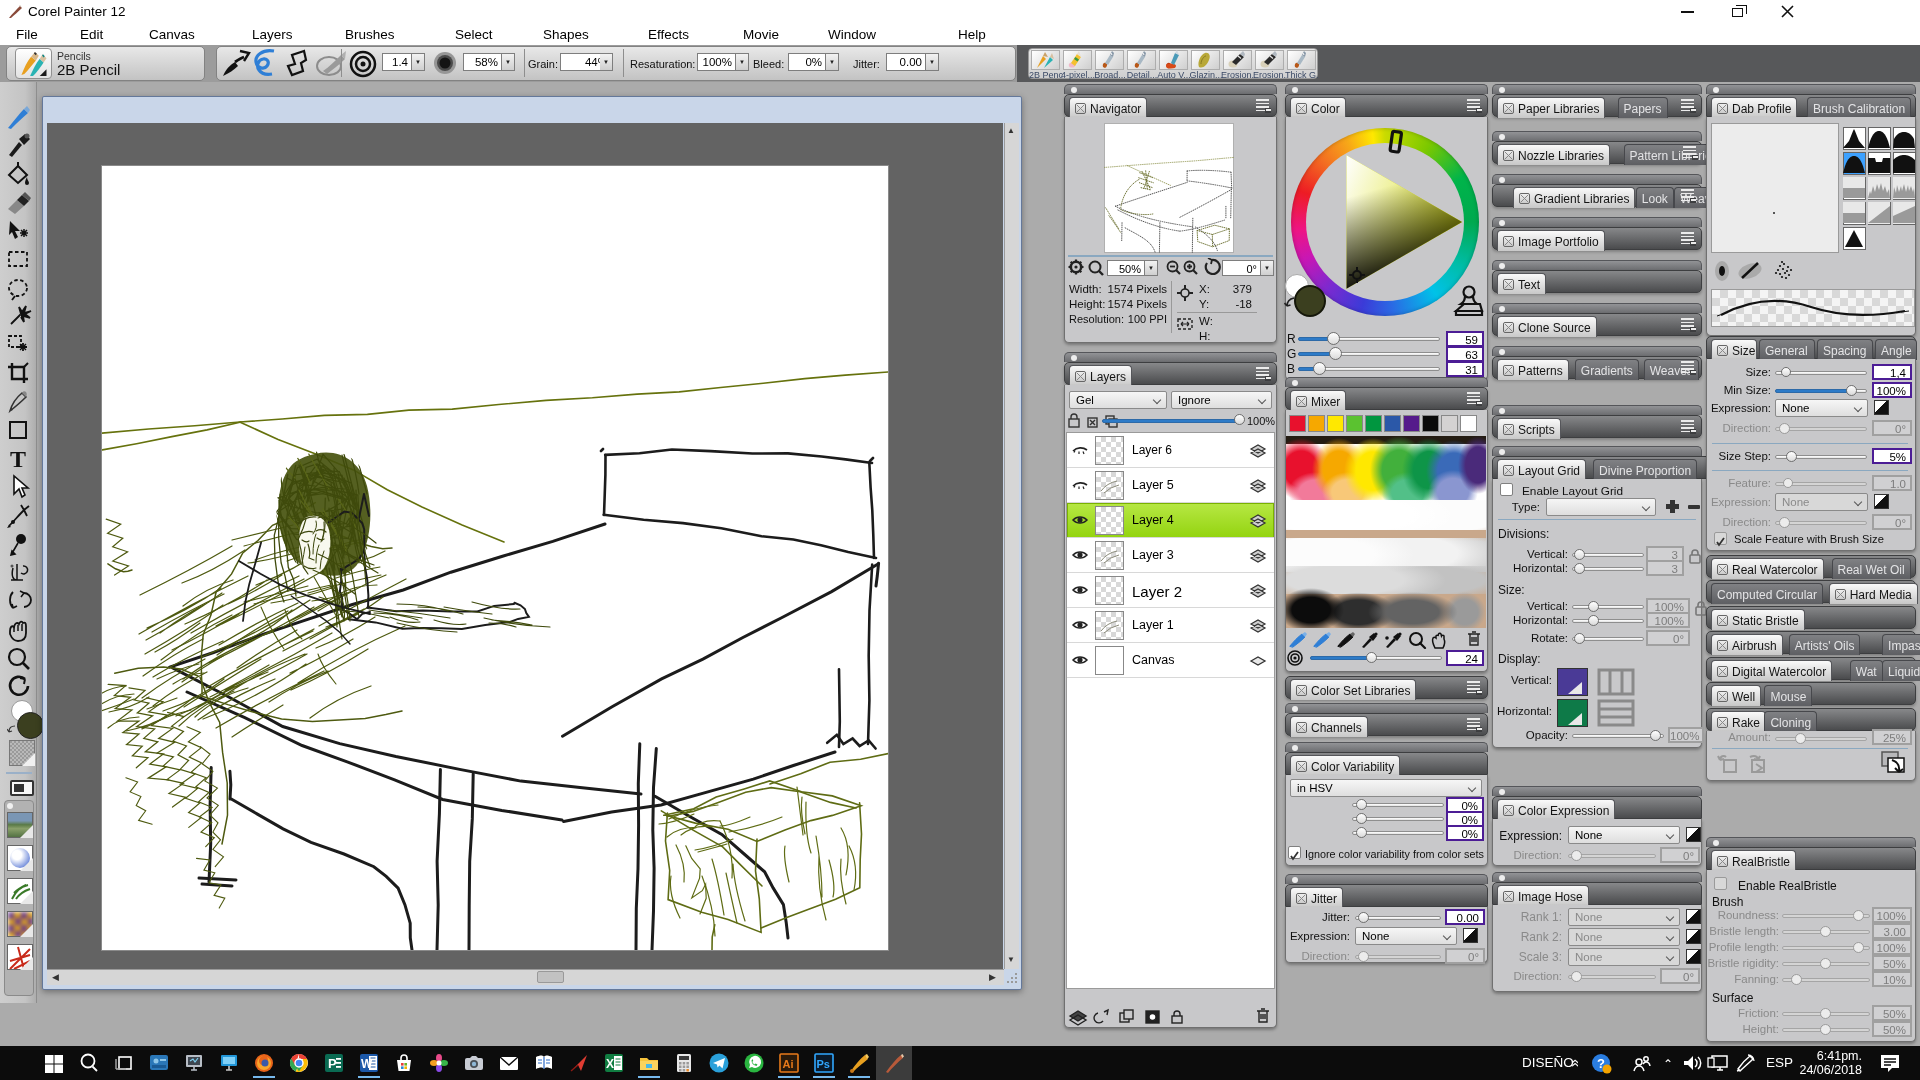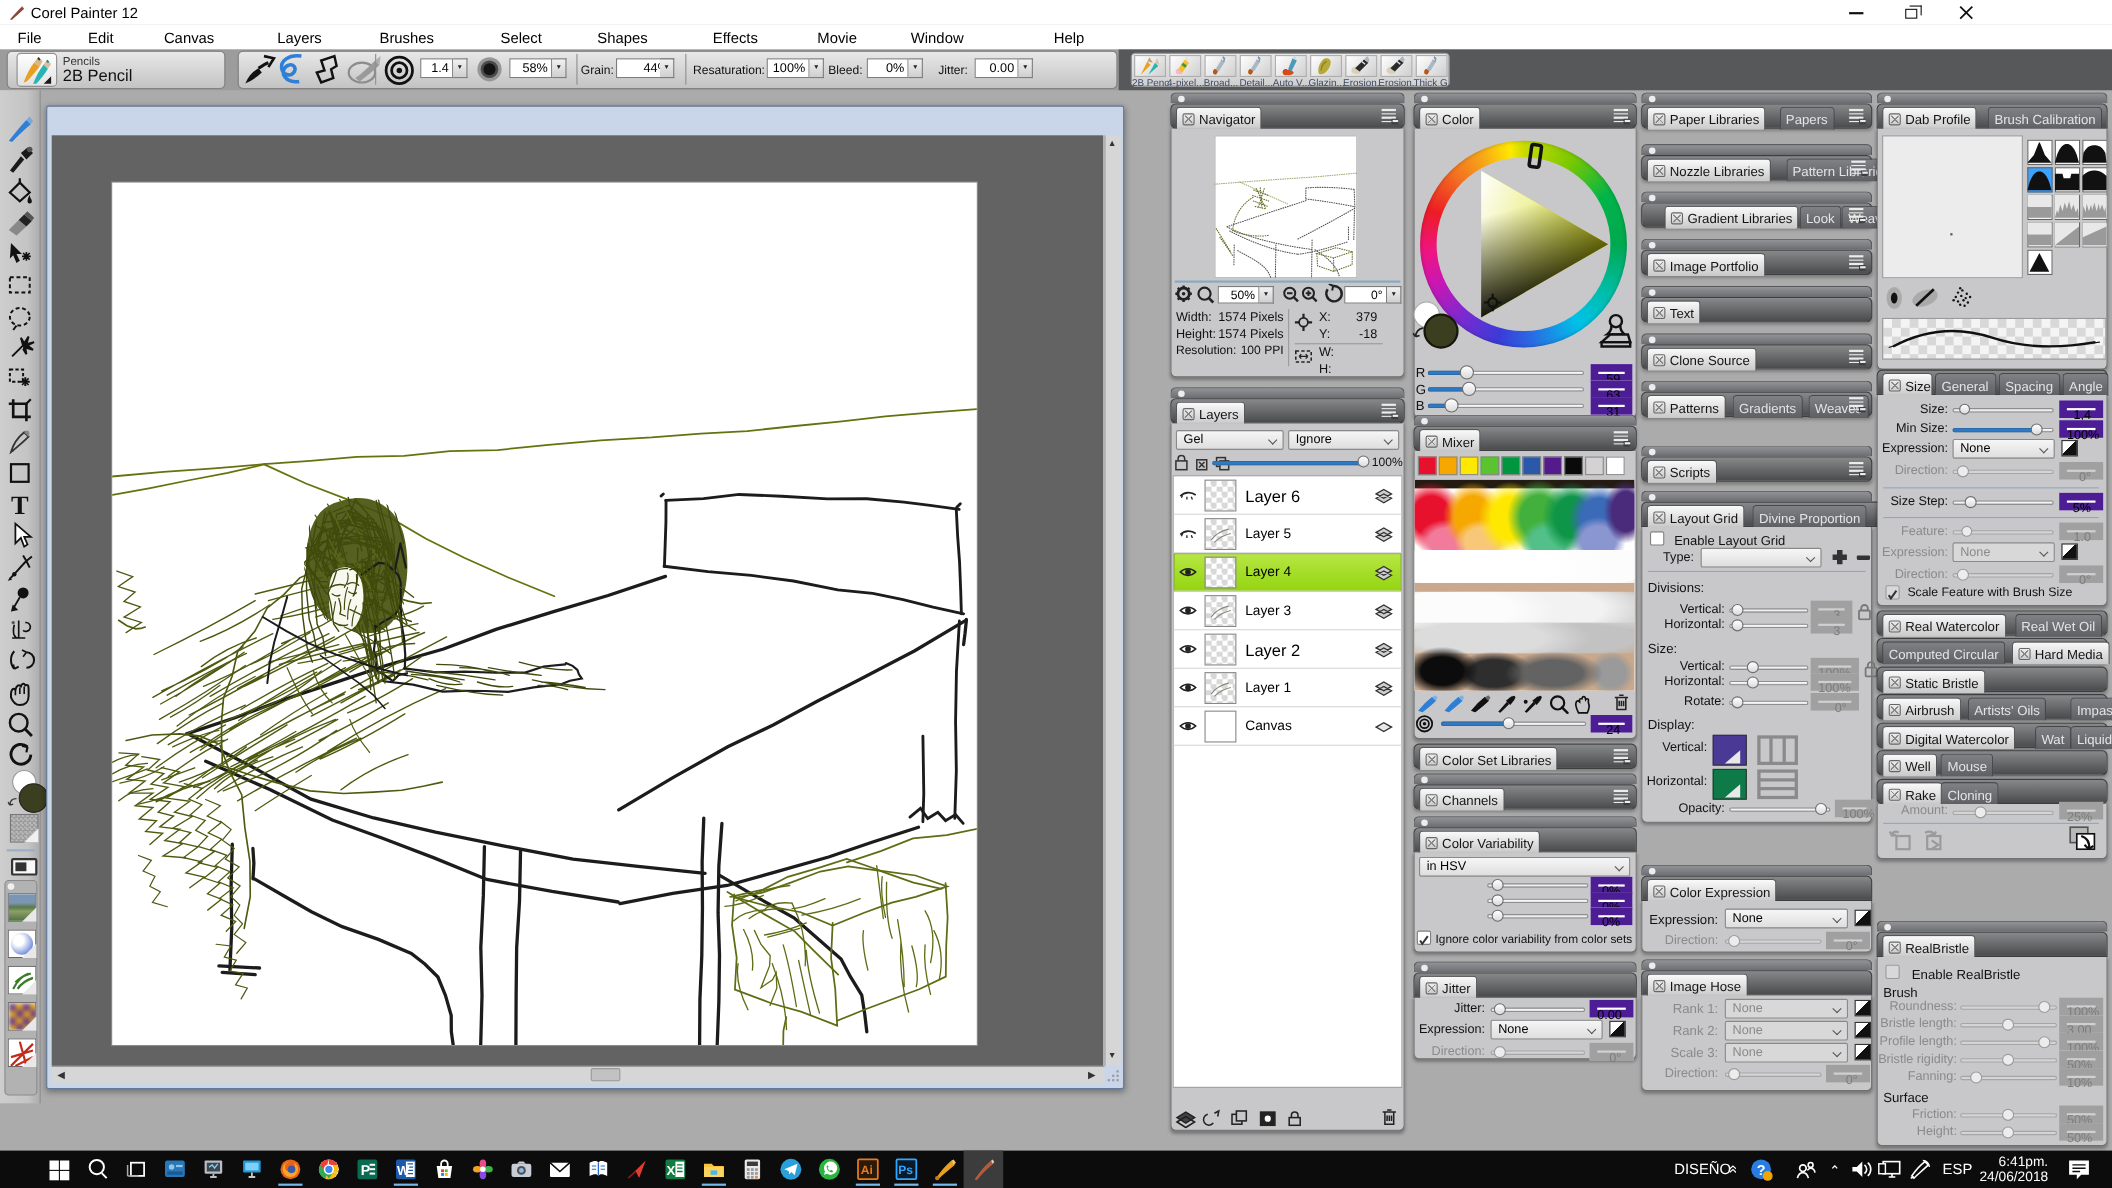--- a/index.html
+++ b/index.html
@@ -34,21 +34,21 @@
 .ham{position:absolute;top:4px;width:16px;height:14px}
 .ham i{position:absolute;left:0;width:13px;height:1.6px;background:#ececec}
 .body{position:absolute;background:#c8c8ca;border:1px solid #707070;border-top:none;border-radius:0 0 5px 5px;box-shadow:0 2px 3px rgba(0,0,0,.3)}
 .lbl{position:absolute;font-size:11.5px;color:#111;white-space:nowrap}
 .lbl.dim{color:#8a8a8a}
 .trk{position:absolute;height:4px;background:linear-gradient(#fff,#e2e2e2);border:1px solid #8e8e8e;border-radius:2px}
 .trk.dim{background:#d4d4d4;border-color:#a5a5a5}
 .trkf{position:absolute;height:4px;background:#2d7bc8;border:1px solid #2d6aa8;border-radius:2px}
 .th{position:absolute;width:11px;height:11px;border-radius:50%;background:linear-gradient(#fff,#dadada);border:1px solid #6f6f6f}
 .th.dim{border-color:#9a9a9a;background:#ececec}
-.vbox{position:absolute;height:16px;background:#fff;border:7px solid #4c1d95;font-size:11.5px;text-align:right;padding:1px 4px 0 0;color:#000}
+.vbox{position:absolute;height:16px;background:#fff;border:2px solid #4c1d95;font-size:11.5px;text-align:right;padding:1px 4px 0 0;color:#000}
 .vbox.dim{background:#d0d0d2;color:#7d7d7d;border-color:#a0a0a0}
 .dd{position:absolute;height:18px;background:linear-gradient(#f6f6f6,#dedede);border:1px solid #8a8a8a;border-radius:2px;font-size:11.5px;color:#000;padding:2px 0 0 6px}
 .dd.dim{color:#8a8a8a;background:#d8d8d8}
 .dd:after{content:"";position:absolute;right:6px;top:5px;width:5px;height:5px;border-right:1.5px solid #555;border-bottom:1.5px solid #555;transform:rotate(45deg)}
 .chk{position:absolute;width:13px;height:13px;background:#fff;border:1px solid #808080;border-radius:2px}
 .chk.dim{background:#d8d8d8;border-color:#9a9a9a}
 .exic{position:absolute;width:15px;height:15px;background:linear-gradient(135deg,#fff 45%,#111 45%);border:1px solid #333}
 .tbico{position:absolute;width:24px;height:24px}
 </style></head>
 <body>
@@ -589,21 +589,21 @@
 <div class="trkf" style="left:1102px;top:419px;width:136px"></div>
 <div class="th" style="left:1234px;top:414px"></div>
 <div class="lbl" style="left:1247px;top:415px;font-size:11px">100%</div>
 <div class="p" style="left:1066px;top:432px;width:209px;height:557px;background:#fff;border:1px solid #9a9a9a"></div>
 <div class="p" style="left:1067px;top:467px;width:207px;height:1px;background:#d8d8d8"></div>
 <svg class="p" style="left:1071px;top:442px" width="18" height="16" viewBox="0 0 18 16">
     <path d="M2,9 C6,5 12,5 16,8" fill="none" stroke="#222" stroke-width="1.6"></path>
     <path d="M4,8.5 l-1,2 M8,9.5 l0,2.5 M12,9.5 l1,2.5" stroke="#222" stroke-width="1.2"></path>
   </svg>
 <div class="p" style="left:1095px;top:436px;width:29px;height:29px;background:repeating-conic-gradient(#d8d8d8 0% 25%, #ffffff 0% 50%) 0 0/10px 10px;border:1px solid #888"></div>
-<div class="p" style="left:1132px;top:443px;font-size:15px;color:#000">Layer 6</div>
+<div class="p" style="left:1132px;top:443px;font-size:12px;color:#000">Layer 6</div>
 <svg class="p" style="left:1248px;top:443px" width="20" height="16" viewBox="0 0 20 16">
     <path d="M3,6 L10,2 L17,6 L10,10 Z M3,10 L10,6 L17,10 L10,14 Z" fill="#cfcfcf" stroke="#333" stroke-width="1.2"></path>
   </svg>
 <div class="p" style="left:1067px;top:502px;width:207px;height:1px;background:#d8d8d8"></div>
 <svg class="p" style="left:1071px;top:477px" width="18" height="16" viewBox="0 0 18 16">
     <path d="M2,9 C6,5 12,5 16,8" fill="none" stroke="#222" stroke-width="1.6"></path>
     <path d="M4,8.5 l-1,2 M8,9.5 l0,2.5 M12,9.5 l1,2.5" stroke="#222" stroke-width="1.2"></path>
   </svg>
 <div class="p" style="left:1095px;top:471px;width:29px;height:29px;background:repeating-conic-gradient(#d8d8d8 0% 25%, #ffffff 0% 50%) 0 0/10px 10px;border:1px solid #888"></div>
 <svg class="p" style="left:1095px;top:471px" width="29" height="29">

